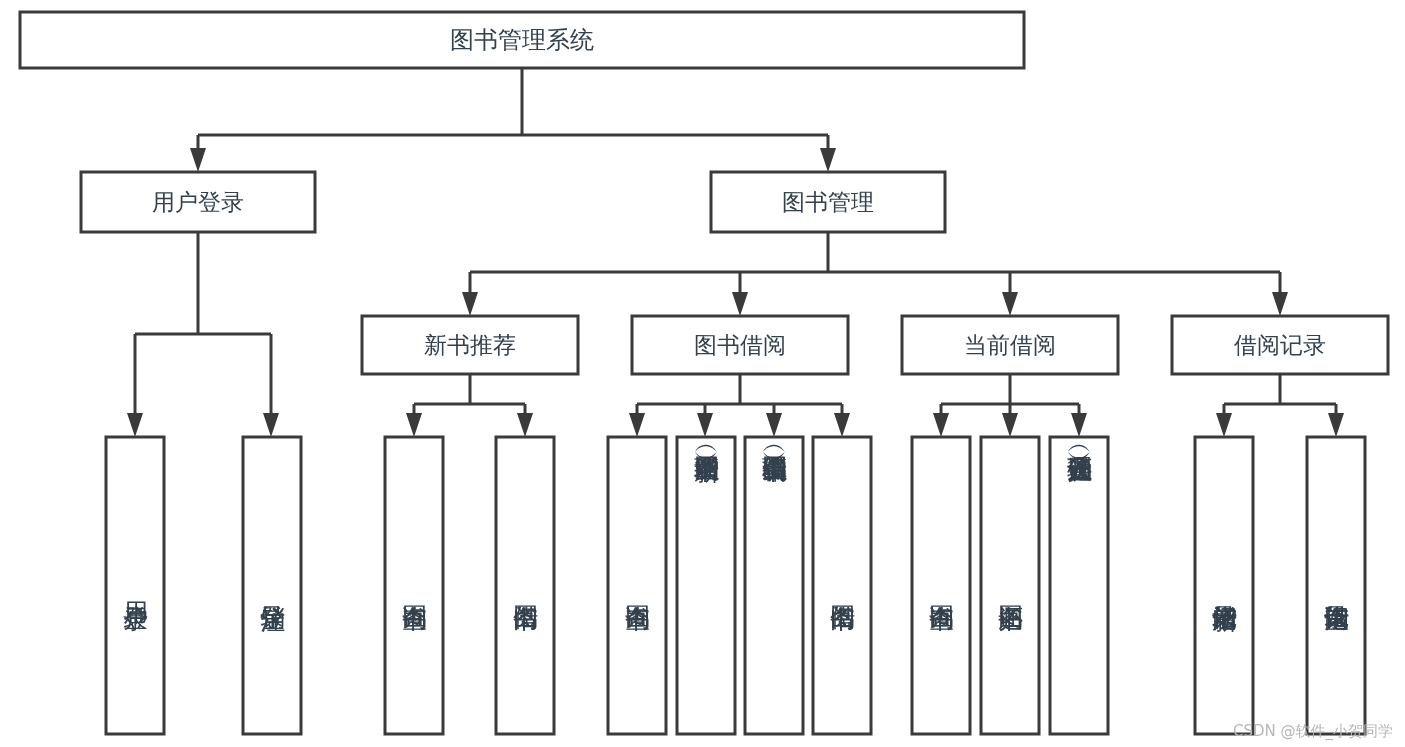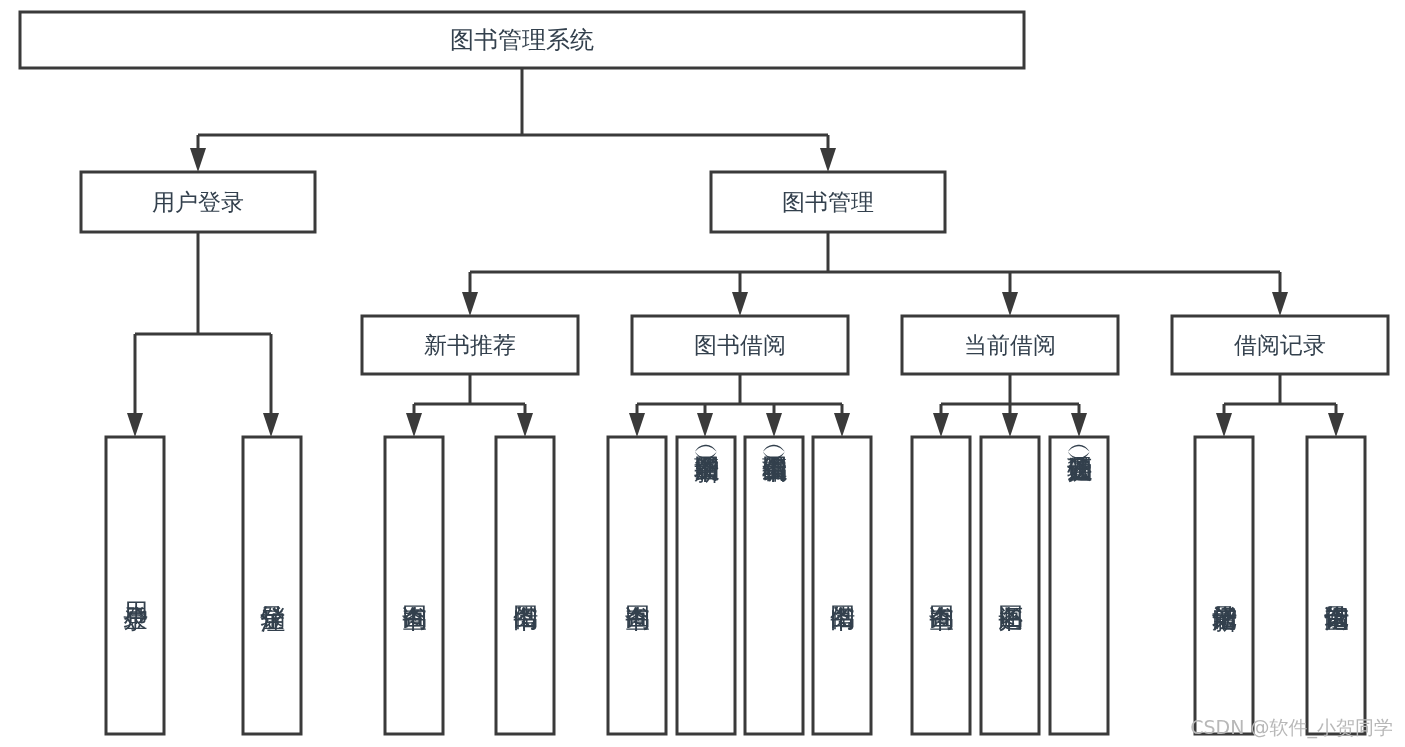--- a/index.html
+++ b/index.html
@@ -57,21 +57,21 @@
   }
   .arrow-head {
     fill: #3a3a3a;
     stroke: none;
   }
   .watermark {
     position: absolute;
     right: 12px;
     bottom: 6px;
     font-family: "DejaVu Sans", "Liberation Sans", sans-serif;
-    font-size: 19px;
+    font-size: 15px;
     color: #b8b8b8;
     white-space: nowrap;
     user-select: none;
   }
 </style>
 </head>
 <body>
 
 <div id="diagram-root">
 

